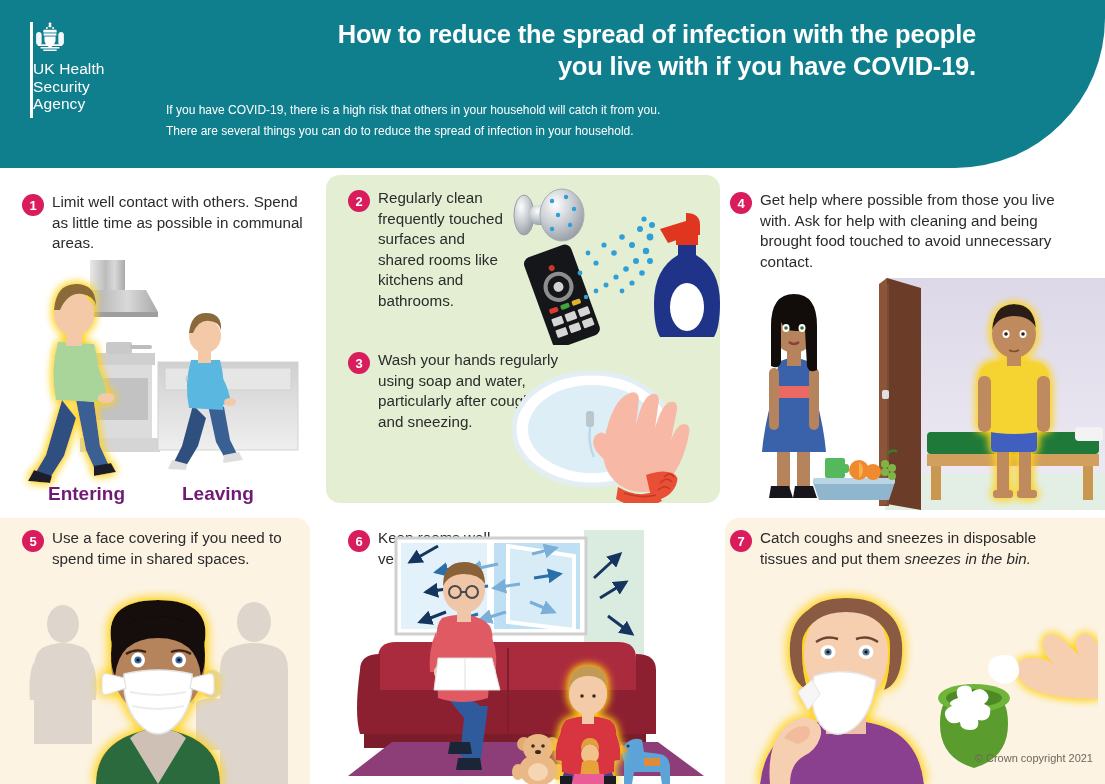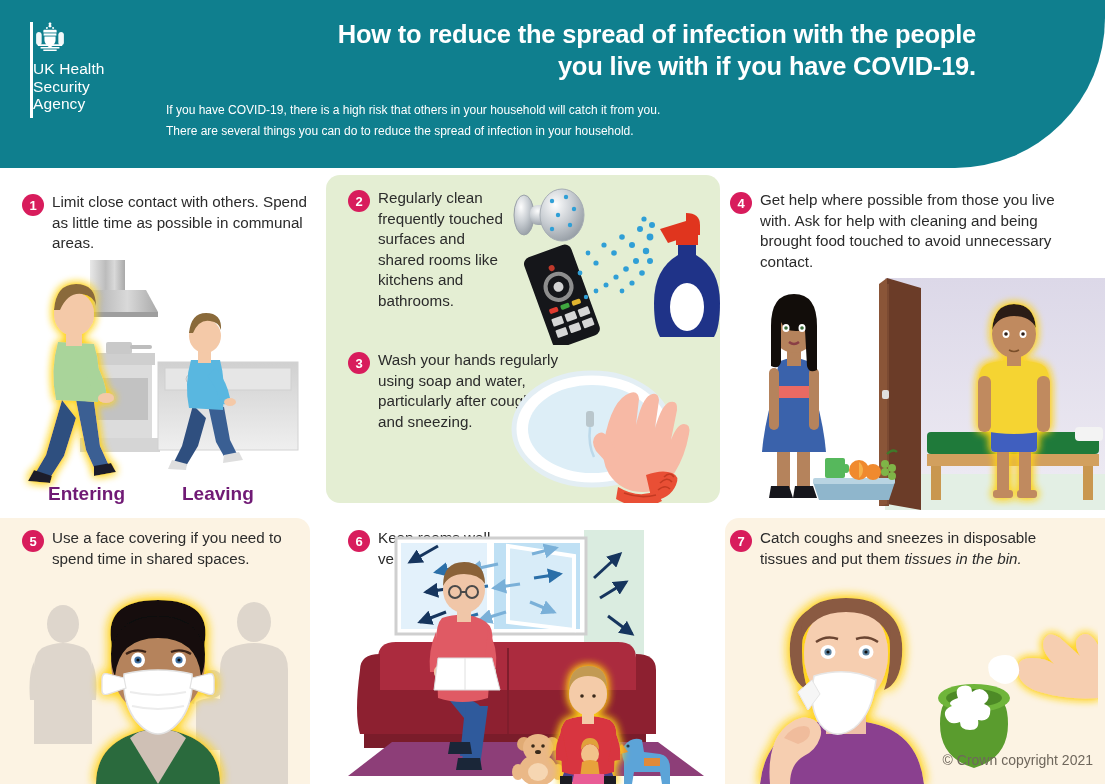--- a/index.html
+++ b/index.html
@@ -67,21 +67,21 @@
   
   #art5 { left:18px; top:588px; width:290px; height:196px; }
 
   
   #art6 { left:338px; top:530px; width:382px; height:254px; }
 
   
   #art7 { left:738px; top:580px; width:360px; height:204px; }
 
   .copyright { position:absolute; right:12px; top:752px; color:#6f675c;
-    font-size:14px;margin-left:47px; }
+    font-size:11px;margin-left:47px; }
 </style>
 </head>
 <body>
 
 <div class="poster">
 
   <div class="header">
 
     <div class="logo-wrap">
       <svg class="crest" viewBox="0 0 60 54">
@@ -113,21 +113,21 @@
       <div>There are several things you can do to reduce the spread of infection in your household.</div>
     </div>
   </div>
 
   <div class="box box-green"></div>
   <div class="box box-cream-5"></div>
   <div class="box box-cream-7"></div>
 
   <div class="step" id="step1">
     <div class="badge">1</div>
-    <div class="step-text">Limit close contact with others. Spend as little time as possible in communal areas.</div>
+    <div class="step-text">Limit well contact with others. Spend as little time as possible in communal areas.</div>
   </div>
 
   <svg class="art" id="art1" viewBox="0 0 300 258">
 
     <defs>
       <linearGradient id="steel" x1="0" y1="0" x2="1" y2="0">
         <stop offset="0" stop-color="#e8e8e8"></stop>
           <stop offset=".45" stop-color="#bcbcbc"></stop>
         <stop offset=".7" stop-color="#d9d9d9"></stop>
           <stop offset="1" stop-color="#a9a9a9"></stop>
@@ -586,21 +586,21 @@
       <path d="M243 220 q0 -12 9 -12 q9 0 9 12 q-4 -6 -9 -6 q-5 0 -9 6z" fill="#e0a13a"></path>
       <path d="M244 232 q8 -4 16 0 l2 16 l-20 0z" fill="#e8a23a"></path>
       <path d="M236 244 l30 0 l2 10 l-34 0z" fill="#e95b95"></path>
       <path d="M222 246 l12 0 l0 8 l-12 0z" fill="#1a1a24"></path>
       <path d="M266 246 l12 0 l0 8 l-12 0z" fill="#1a1a24"></path>
     </g>
   </svg>
 
   <div class="step" id="step7">
     <div class="badge">7</div>
-    <div class="step-text"><span>Catch coughs and sneezes in disposable tissues and put them </span><em>tissues in the bin.</em></div>
+    <div class="step-text"><span>Catch coughs and sneezes in disposable tissues and put them </span><em>sneezes in the bin.</em></div>
   </div>
 
   <svg class="art" id="art7" viewBox="0 0 360 204">
     <defs>
       <filter id="glowF7" x="-60%" y="-60%" width="220%" height="220%">
         <feGaussianBlur stdDeviation="6" result="b"></feGaussianBlur>
         <feFlood flood-color="#ffd21a" flood-opacity="1" result="c"></feFlood>
         <feComposite in="c" in2="b" operator="in" result="g"></feComposite>
         <feMerge>
             <feMergeNode in="g"></feMergeNode>

